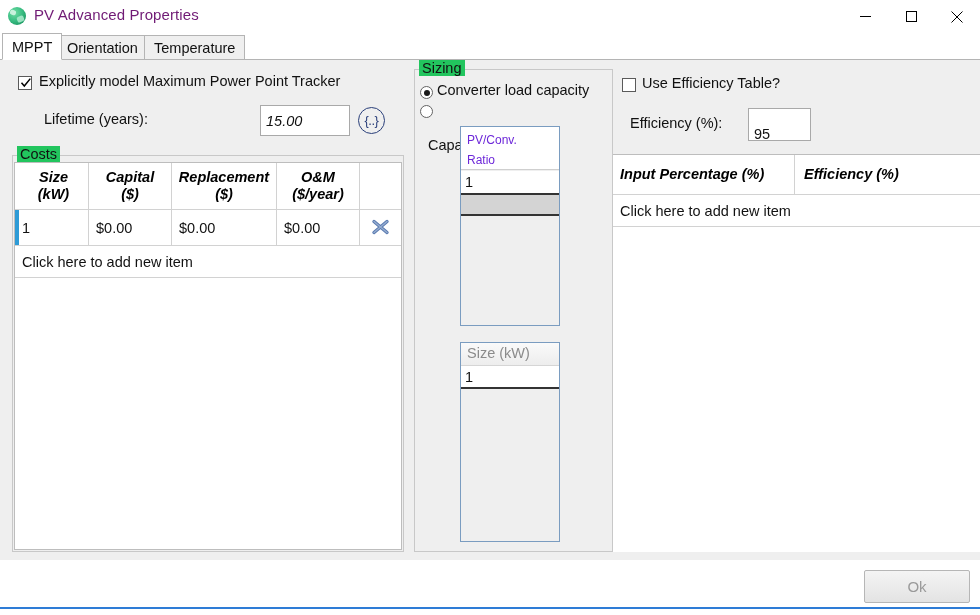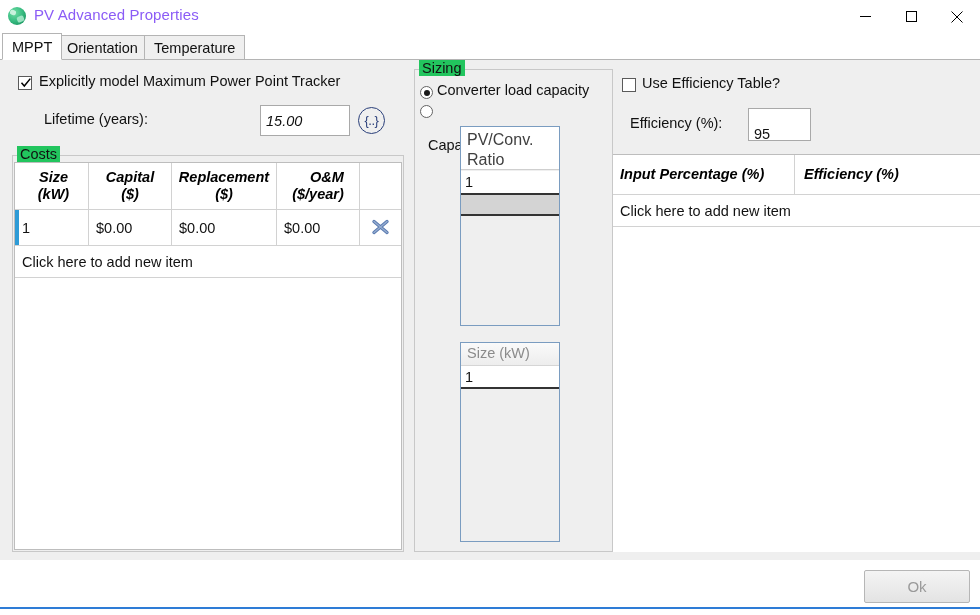--- a/index.html
+++ b/index.html
@@ -15,21 +15,21 @@
 
   
   .titlebar{position:absolute;left:0;top:0;width:980px;height:33px;background:#ffffff;}
   .title-icon{position:absolute;left:8px;top:7px;width:18px;height:18px;border-radius:50%;
     background:radial-gradient(circle at 35% 32%, #6fdda4 0%, #3cbf84 45%, #1f9c66 78%, #17805a 100%);
     box-shadow:inset 0 0 0 1px #14report;overflow:hidden;}
   .title-icon::before{content:"";position:absolute;left:2px;top:3px;width:6px;height:5px;background:#d9f7e7;
     transform:rotate(18deg);border-radius:2px;opacity:.85;}
   .title-icon::after{content:"";position:absolute;left:9px;top:9px;width:7px;height:6px;background:#b5efd3;
     transform:rotate(-25deg);border-radius:2px;opacity:.8;}
-  .title-text{position:absolute;left:34px;top:6px;font-size:15px;color:#8b5cf6;letter-spacing:.1px;}
+  .title-text{position:absolute;left:34px;top:6px;font-size:15px;color:#701a75;letter-spacing:.1px;}
   .winbtn{position:absolute;top:0;width:46px;height:33px;display:flex;align-items:center;justify-content:center;}
   .winbtn svg{display:block;}
   #btn-min{right:92px;} #btn-max{right:46px;} #btn-close{right:0px;}
 
   
   .tabstrip{position:absolute;left:0;top:33px;width:980px;height:27px;}
   .tab{position:absolute;top:2px;height:25px;display:flex;align-items:center;justify-content:center;
     background:#efefef;border:1px solid #b4b4b4;font-size:14.5px;color:#111;box-sizing:border-box;padding:0 9px;}
   .tab.active{background:#ffffff;border-bottom:1px solid #ffffff;top:0;height:27px;z-index:3;}
   #tab-0{left:2px;} #tab-1{left:57px;} #tab-2{left:144px;}
@@ -160,21 +160,21 @@
                 <div>Capital</div>
             <div>($)</div>
               </div>
           </div>
           <div class="ghcell" style="width:105px;">
             <div>
                 <div>Replacement</div>
             <div>($)</div>
               </div>
           </div>
-          <div class="ghcell" style="width:83px;text-align:right;">
+          <div class="ghcell" style="width:83px;">
             <div>
                 <div>O&amp;M</div>
             <div>($/year)</div>
               </div>
           </div>
           <div class="ghcell" style="width:41px;border-right:none;"></div>
         </div>
         <div style="position:absolute;left:0;top:46px;width:100%;height:1px;background:#d2d2d2;"></div>
 
         <div class="grow" style="top:47px;height:35px;">
@@ -201,21 +201,21 @@
 
       <div class="radio on" style="left:420px;top:26px;"></div>
       <div class="lbl" style="left:437px;top:22px;">Converter load capacity</div>
 
       <div class="radio" style="left:420px;top:45px;"></div>
       <div class="lbl" style="left:428px;top:41px;margin-top:36px;">Capacity (kW)</div>
 
       <div class="listbox" style="left:460px;top:66px;width:100px;height:200px;">
         <div style="position:absolute;left:0;top:0;width:100%;height:43px;background:#ffffff;
                     border-bottom:1px solid #cfcfcf;box-sizing:border-box;padding:3px 0 0 6px;
-                    font-size:16px;line-height:20px;color:#404040;">
+                    font-size:12px;line-height:20px;color:#6d28d9;">
           <div>PV/Conv.</div>
           <div>Ratio</div>
         </div>
         <div class="listrow" style="left:0;top:44px;width:100%;height:24px;background:#ffffff;
                     border-bottom:2px solid #333;box-sizing:border-box;">1</div>
         <div class="listrow" style="left:0;top:68px;width:100%;height:21px;background:#d4d4d4;
                     border-bottom:2px solid #333;box-sizing:border-box;"></div>
       </div>
 
       <div class="listbox" style="left:460px;top:282px;width:100px;height:200px;">

